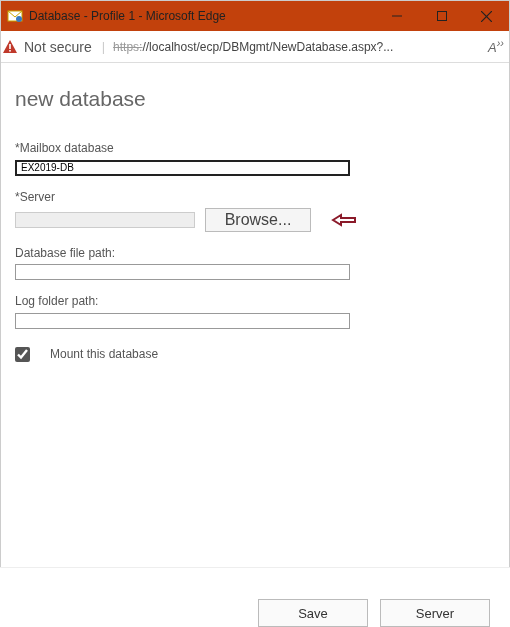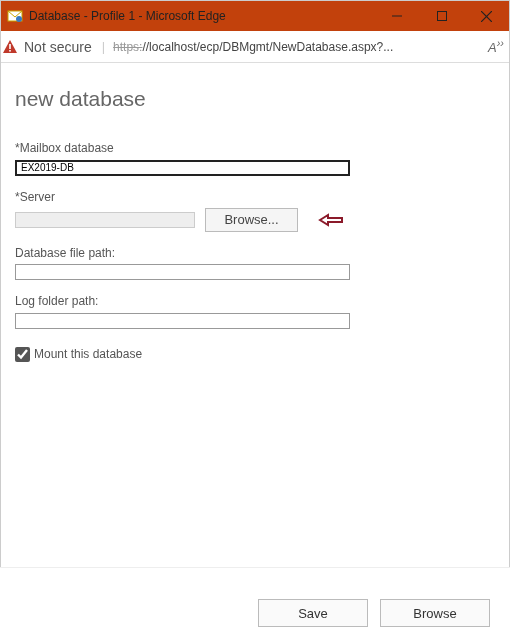--- a/index.html
+++ b/index.html
@@ -71,32 +71,32 @@
       font-family: inherit;
     }
     .text-input.heavy { border: 2px solid #222; }
     .text-input.disabled {
       background: #eee; color: #888;
       border: 1px solid #ccc;
     }
     .server-row { display: flex; gap: 10px; align-items: center; }
     .server-input { width: 180px; }
     .browse-btn {
-      width: 93px; height: 24px;
+      width: 106px; height: 24px;
       border: 1px solid #bbb;
       background: #f5f5f5;
-      font-size: 13px; color: #444;
+      font-size: 16px; color: #444;
       cursor: pointer;
     }
     .arrow-anno {
       margin-left: 10px;
       display: flex; align-items: center;
     }
     .checkbox-row {
-      display: flex; align-items: center; gap: 4px;
+      display: flex; align-items: center; gap: 20px;
       margin-top: 18px;
     }
     .chk {
       width: 15px; height: 15px;
       accent-color: #555;
     }
     .chk-label { font-size: 12px; color: #555; }
     .footer {
       position: absolute;
       bottom: 0; left: 0; right: 0;
@@ -197,14 +197,14 @@
   </div>
 
   <div class="checkbox-row">
     <input type="checkbox" class="chk" checked="" style="">
     <span class="chk-label">Mount this database</span>
   </div>
 </div>
 
 <div class="footer">
   <button class="footer-btn">Save</button>
-  <button class="footer-btn">Browse</button>
+  <button class="footer-btn">Server</button>
 </div>
 
 </body></html>

